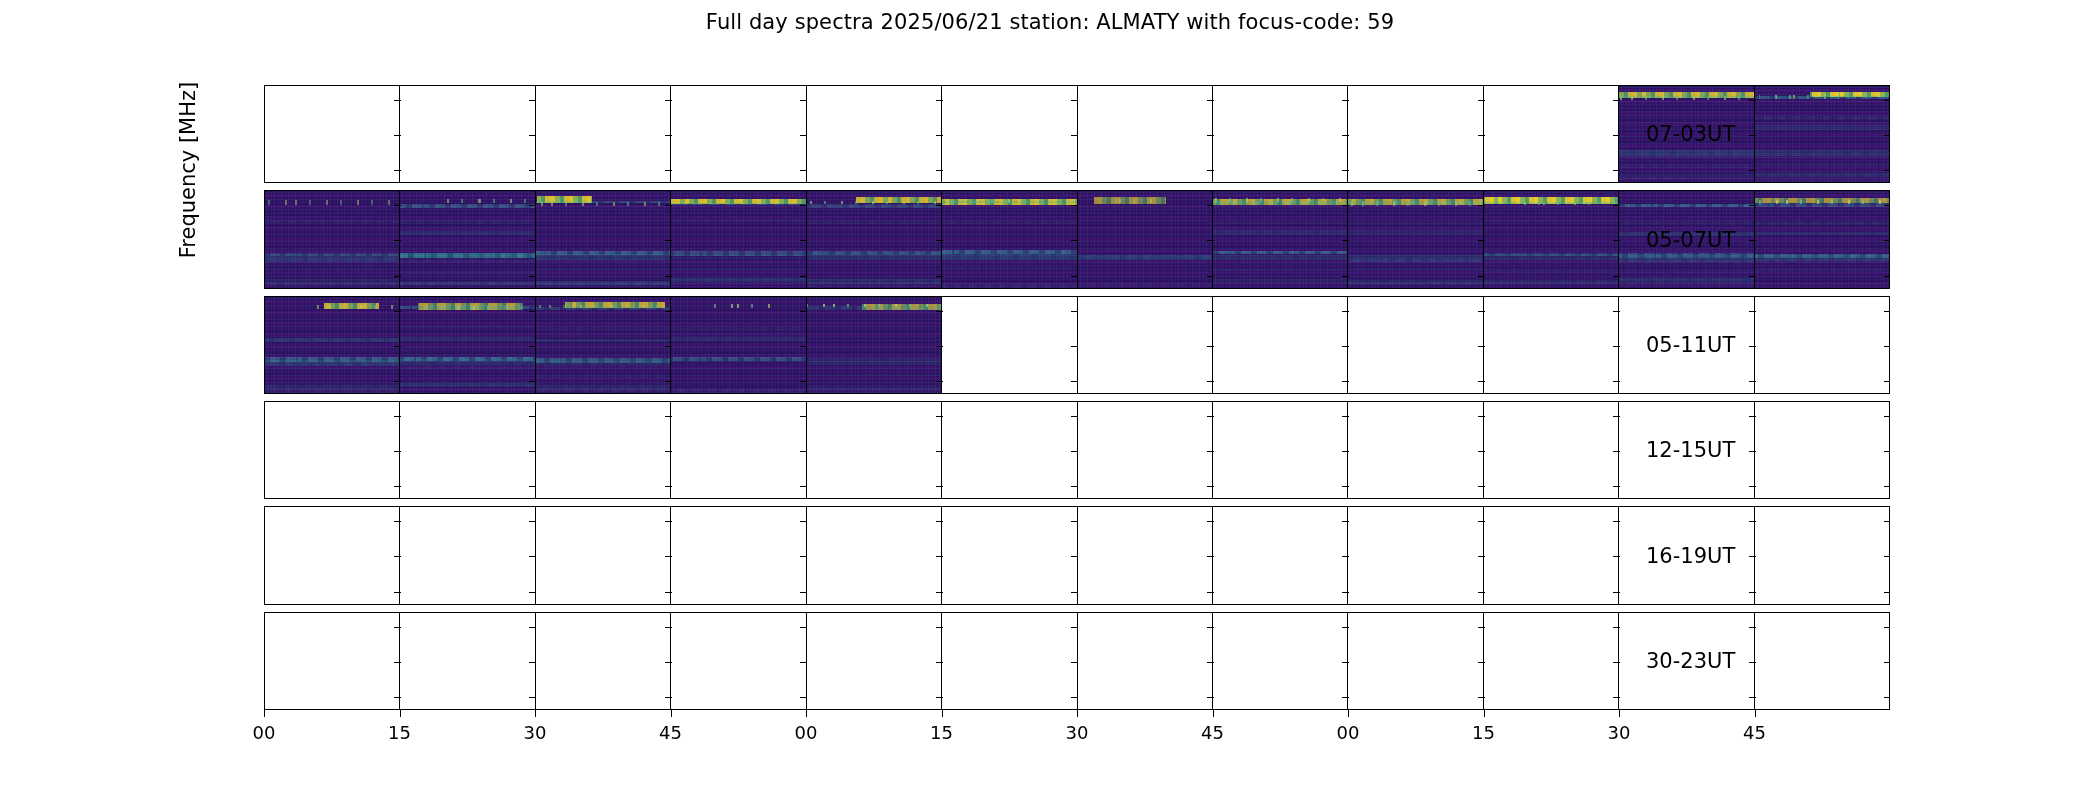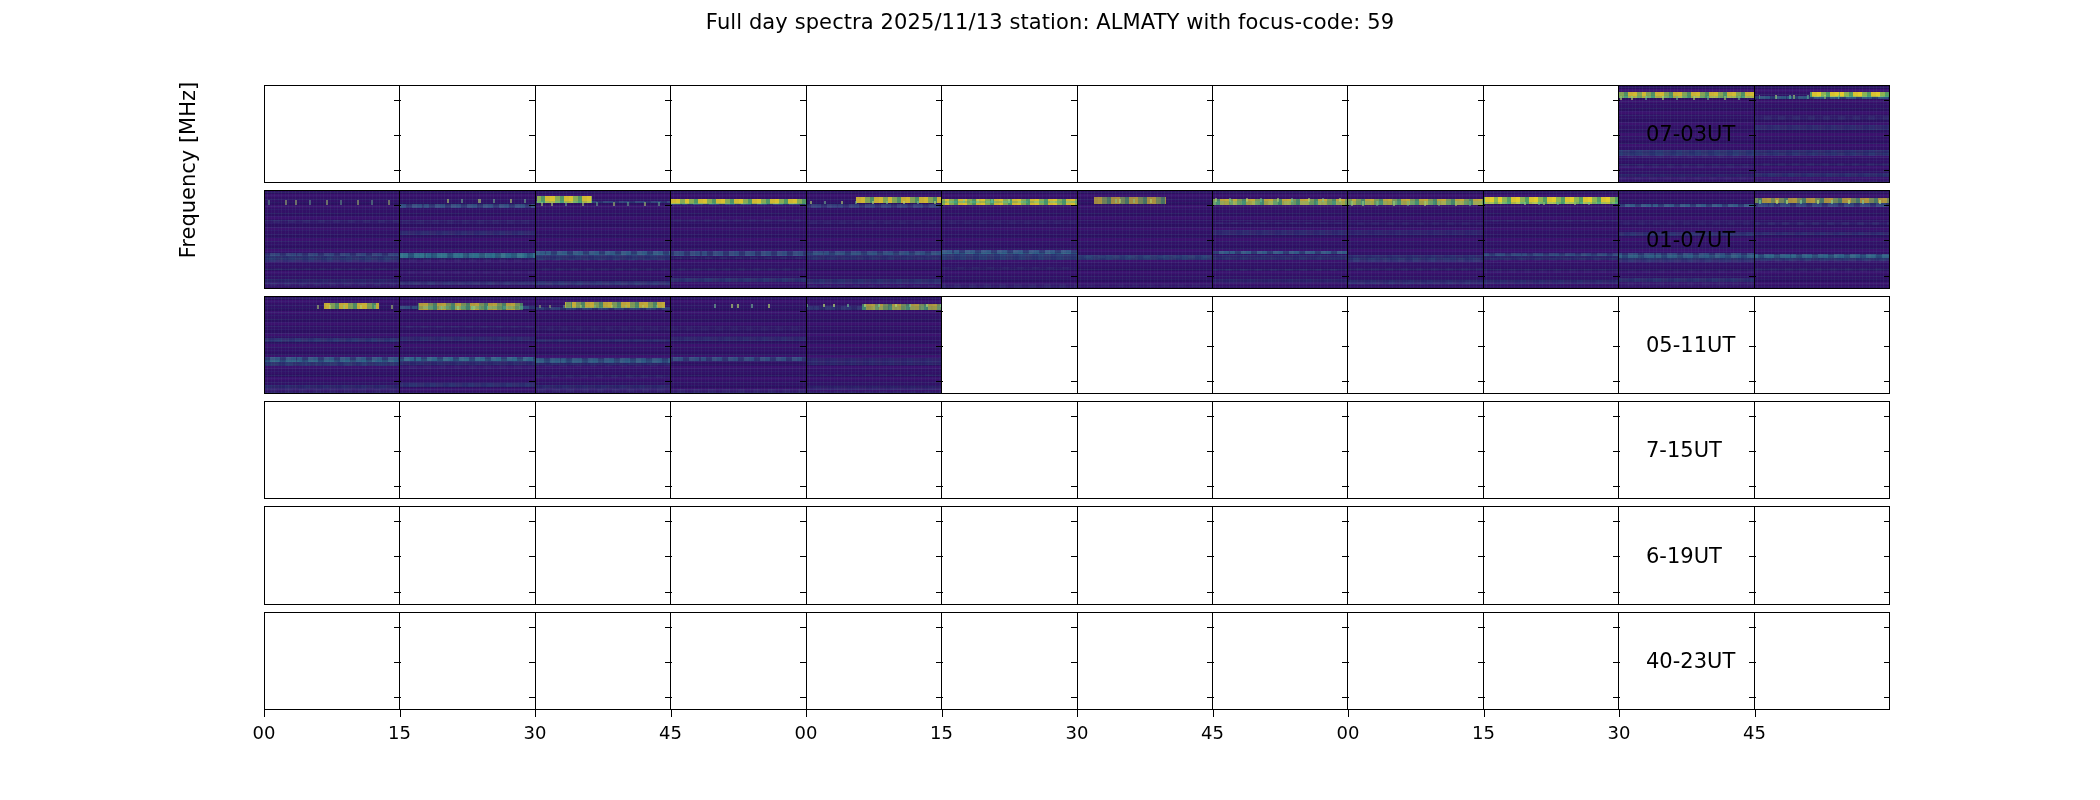--- a/index.html
+++ b/index.html
@@ -86,21 +86,21 @@
   .rowlabel{position:absolute;left:1646px;font-size:21px;
             transform:translateY(-50%);white-space:nowrap;}
 
   .xaxis{position:absolute;left:264px;top:710px;width:1626px;height:40px;}
 </style>
 </head>
 <body>
 
 <div class="figure">
 
-  <div class="title">Full day spectra 2025/11/13 station: ALMATY with focus-code: 59</div>
+  <div class="title">Full day spectra 2025/06/21 station: ALMATY with focus-code: 59</div>
 
   <div class="ylabel">Frequency [MHz]</div>
 
   <div class="rows" id="rows">
       <div class="row" style="top: 0px; height: 98.3333px;">
         <div class="cells">
           <div class="cell empty"></div>
           <div class="cell empty"></div>
           <div class="cell empty"></div>
           <div class="cell empty"></div>
@@ -688,18 +688,18 @@
       <div class="xtlabel" style="left: 1084px;">00</div>
       <div class="xtick inner" style="left: 1219.5px;"></div>
       <div class="xtlabel" style="left: 1219.5px;">15</div>
       <div class="xtick inner" style="left: 1355px;"></div>
       <div class="xtlabel" style="left: 1355px;">30</div>
       <div class="xtick inner" style="left: 1490.5px;"></div>
       <div class="xtlabel" style="left: 1490.5px;">45</div>
     </div>
 
 <div class="rowlabel" style="top: 134.167px;">07-03UT</div>
-    <div class="rowlabel" style="top: 239.5px;">01-07UT</div>
+    <div class="rowlabel" style="top: 239.5px;">05-07UT</div>
     <div class="rowlabel" style="top: 344.833px;">05-11UT</div>
-    <div class="rowlabel" style="top: 450.167px;">7-15UT</div>
-    <div class="rowlabel" style="top: 555.5px;">6-19UT</div>
-    <div class="rowlabel" style="top: 660.833px;">40-23UT</div>
+    <div class="rowlabel" style="top: 450.167px;">12-15UT</div>
+    <div class="rowlabel" style="top: 555.5px;">16-19UT</div>
+    <div class="rowlabel" style="top: 660.833px;">30-23UT</div>
   </div>
 
 </body></html>

